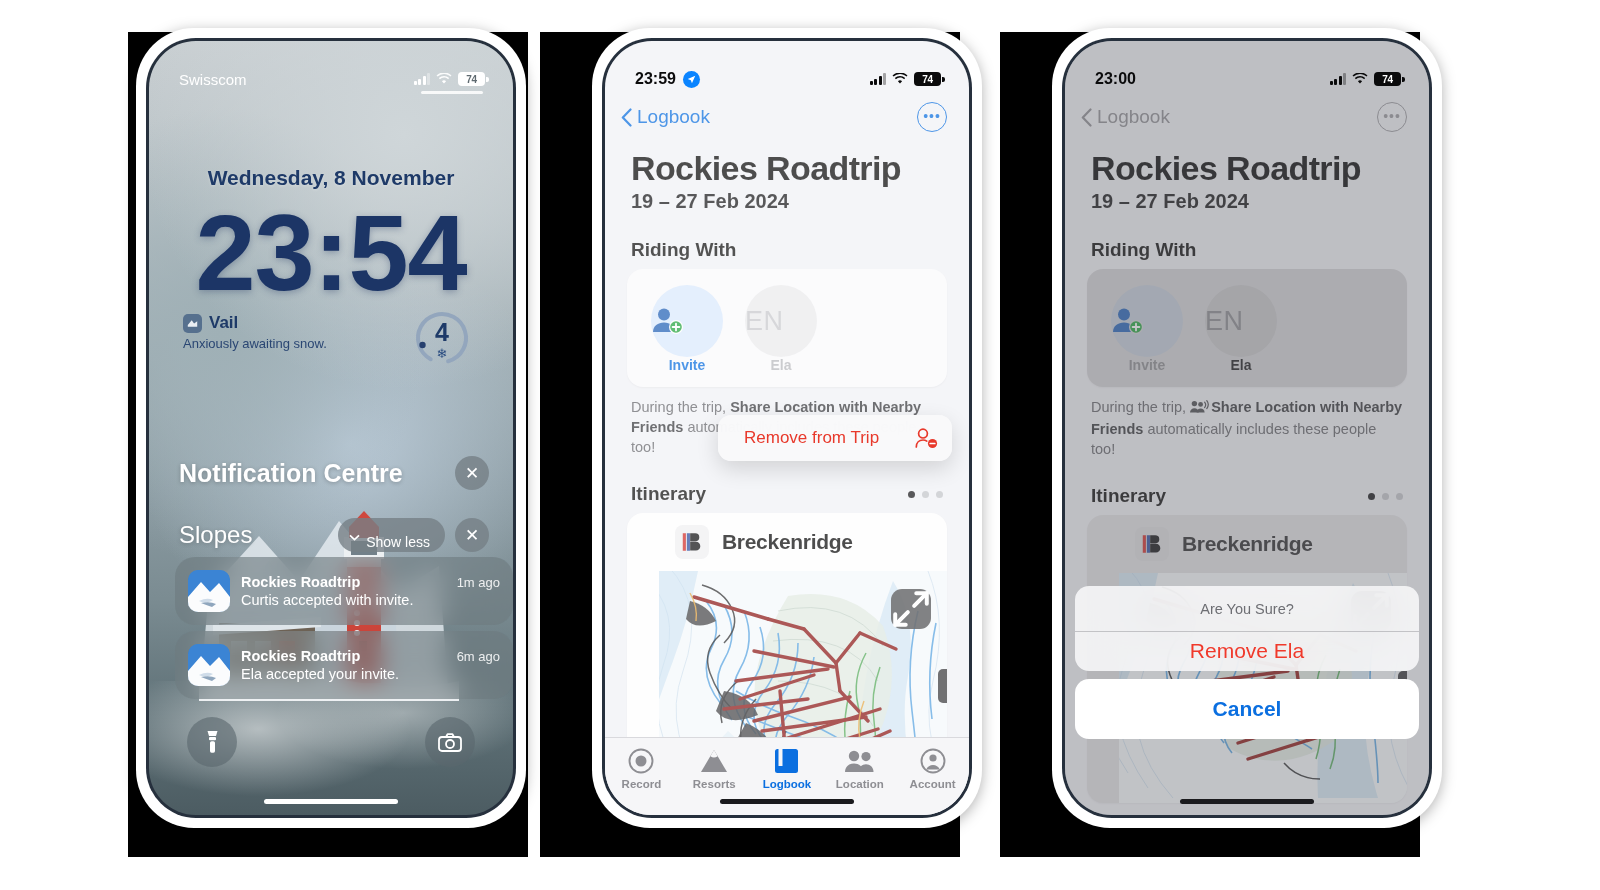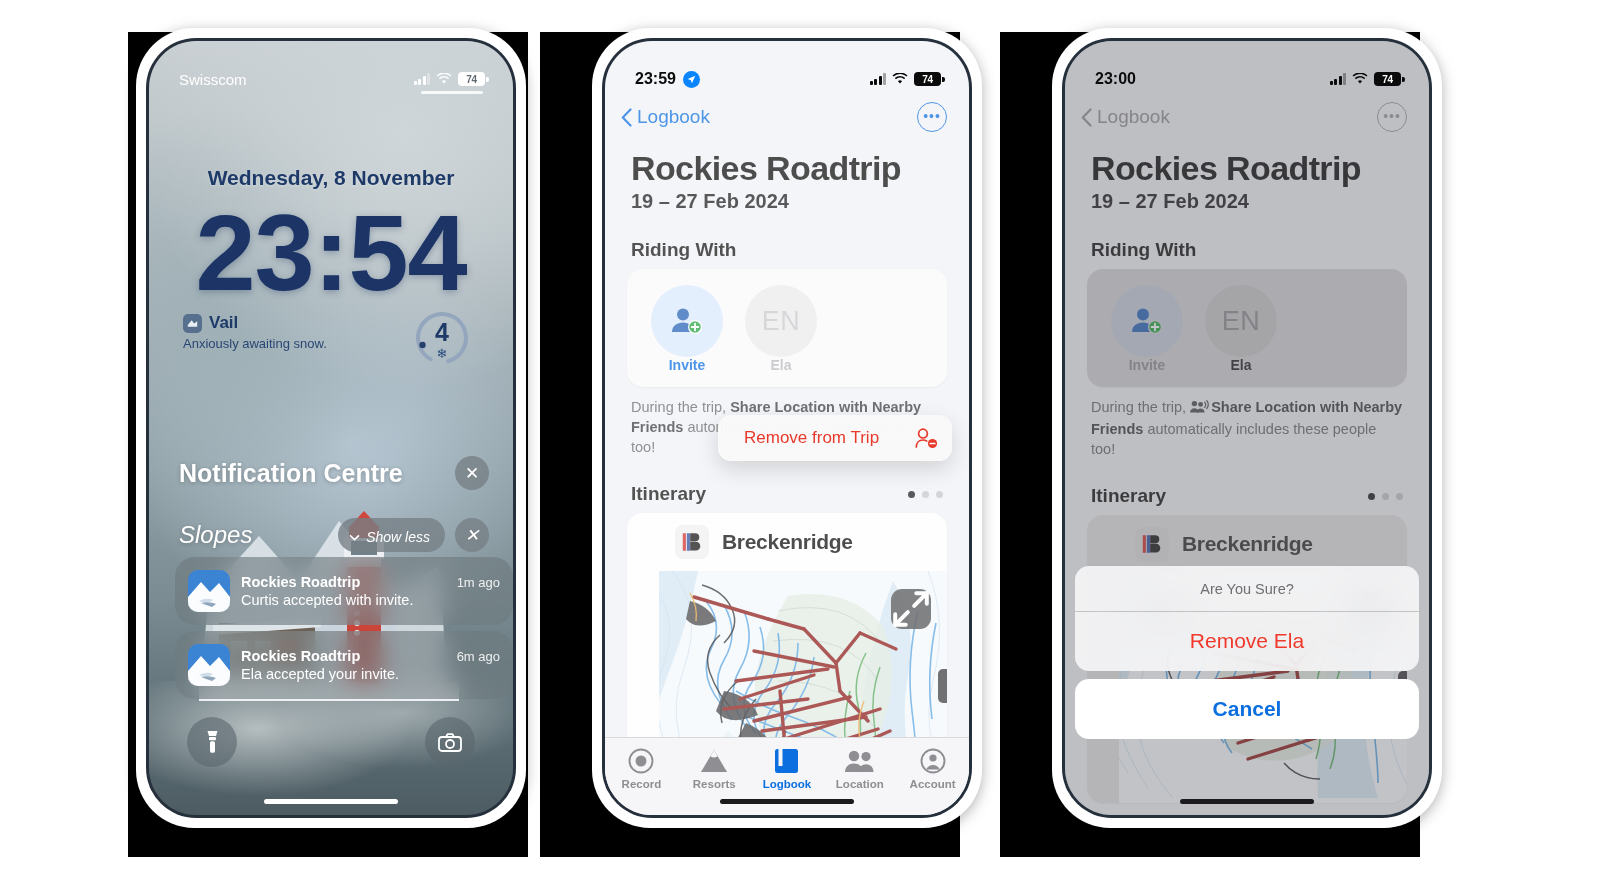--- a/index.html
+++ b/index.html
@@ -136,29 +136,29 @@
   .nc-title { color:#fff; font-size: 25px; font-weight:600;
               text-shadow:0 1px 4px rgba(0,0,0,.25); }
   .round-x {
     width: 34px; height: 34px; border-radius: 50%;
     background: rgba(118,128,134,.80);
     display:flex;align-items:center;justify-content:center;
     color:#fff; font-size:17px; font-weight:400;
   }
   .grp-head {
     position:absolute; left:30px; top:477px; right:24px;
-    display:flex; align-items:center; justify-content:space-between; gap:10px;font-style:italic;
+    display:flex; align-items:center; justify-content:space-between; gap:10px;
   }
   .grp-title { color:#fff; font-size:24px; font-weight:500;
                text-shadow:0 1px 4px rgba(0,0,0,.25); }
   .grp-right { display:flex; align-items:center; gap:10px; }
   .showless {
-    height:34px; padding:4px 15px 0 11px; border-radius:17px;
+    height:34px; padding:16px 15px 0 11px; border-radius:17px;
     background: rgba(118,128,134,.80); color:#fff; font-size:14px; font-weight:500;
-    display:flex;align-items:center;gap:6px;
+    display:flex;gap:6px;
   }
   .chev-d { width:11px;height:7px; }
 
   .notif {
     position:absolute; left: 26px; width: 338px; height: 68px;
     border-radius: 20px;
     background: rgba(110,122,128,.62);
     backdrop-filter: blur(12px);
     display:flex; align-items:center; padding: 0 13px; gap: 11px;
   }
@@ -224,21 +224,21 @@
   .dots i.on { background:#1b1b1e; }
 
   .card {
     margin: 0 22px; border-radius: 16px; background:#fbfbfd;
     box-shadow: 0 1px 2px rgba(0,0,0,.05);
   }
   .riders { display:flex; gap: 10px; padding: 16px 18px 14px; }
   .rider { width: 84px; text-align:center; }
   .avatar {
     width: 72px;height:72px;border-radius:50%; margin: 0 auto;
-    display:flex;align-items:center;justify-content:center;
+    display:flex;align-items:center;justify-content:flex-start;
   }
   .avatar.invite { background:#dbeafe; }
   .avatar.ela { background:#ececee; color:#c9cace; font-size:27px; font-weight:500;
                 letter-spacing:.5px; }
   .rider .name { font-size: 14px; font-weight:600; }
   .rider.inv .name { color:#0b6fe0; }
   .rider.ela .name { color:#b9babe; }
 
   .hint {
     margin: 10px 26px 0; font-size: 14.5px; line-height: 1.38; color:#66676c;
@@ -311,21 +311,21 @@
     border-radius: 14px; overflow:hidden;
     background: rgba(248,248,249,.88);
     backdrop-filter: blur(20px);
   }
   .sheet-title {
     text-align:center; font-size: 14.5px; color:#6d6e73; font-weight:500;
     padding: 15px 10px 14px;
   }
   .sheet-div { height:.5px; background: rgba(60,60,67,.25); }
   .sheet-item {
-    text-align:center; font-size: 21px; padding: 18px 10px; font-weight:400;
+    text-align:center; font-size: 21px; padding: 8px 10px; font-weight:400;
   }
   .sheet-item.destructive { color:#f0392b; }
   .sheet-cancel {
     margin-top: 8px; border-radius:14px; background:#ffffff;
     text-align:center; font-size:21px; font-weight:700; color:#0b6fe0;
     padding: 18px 10px;
   }
 </style>
 </head>
 <body>

